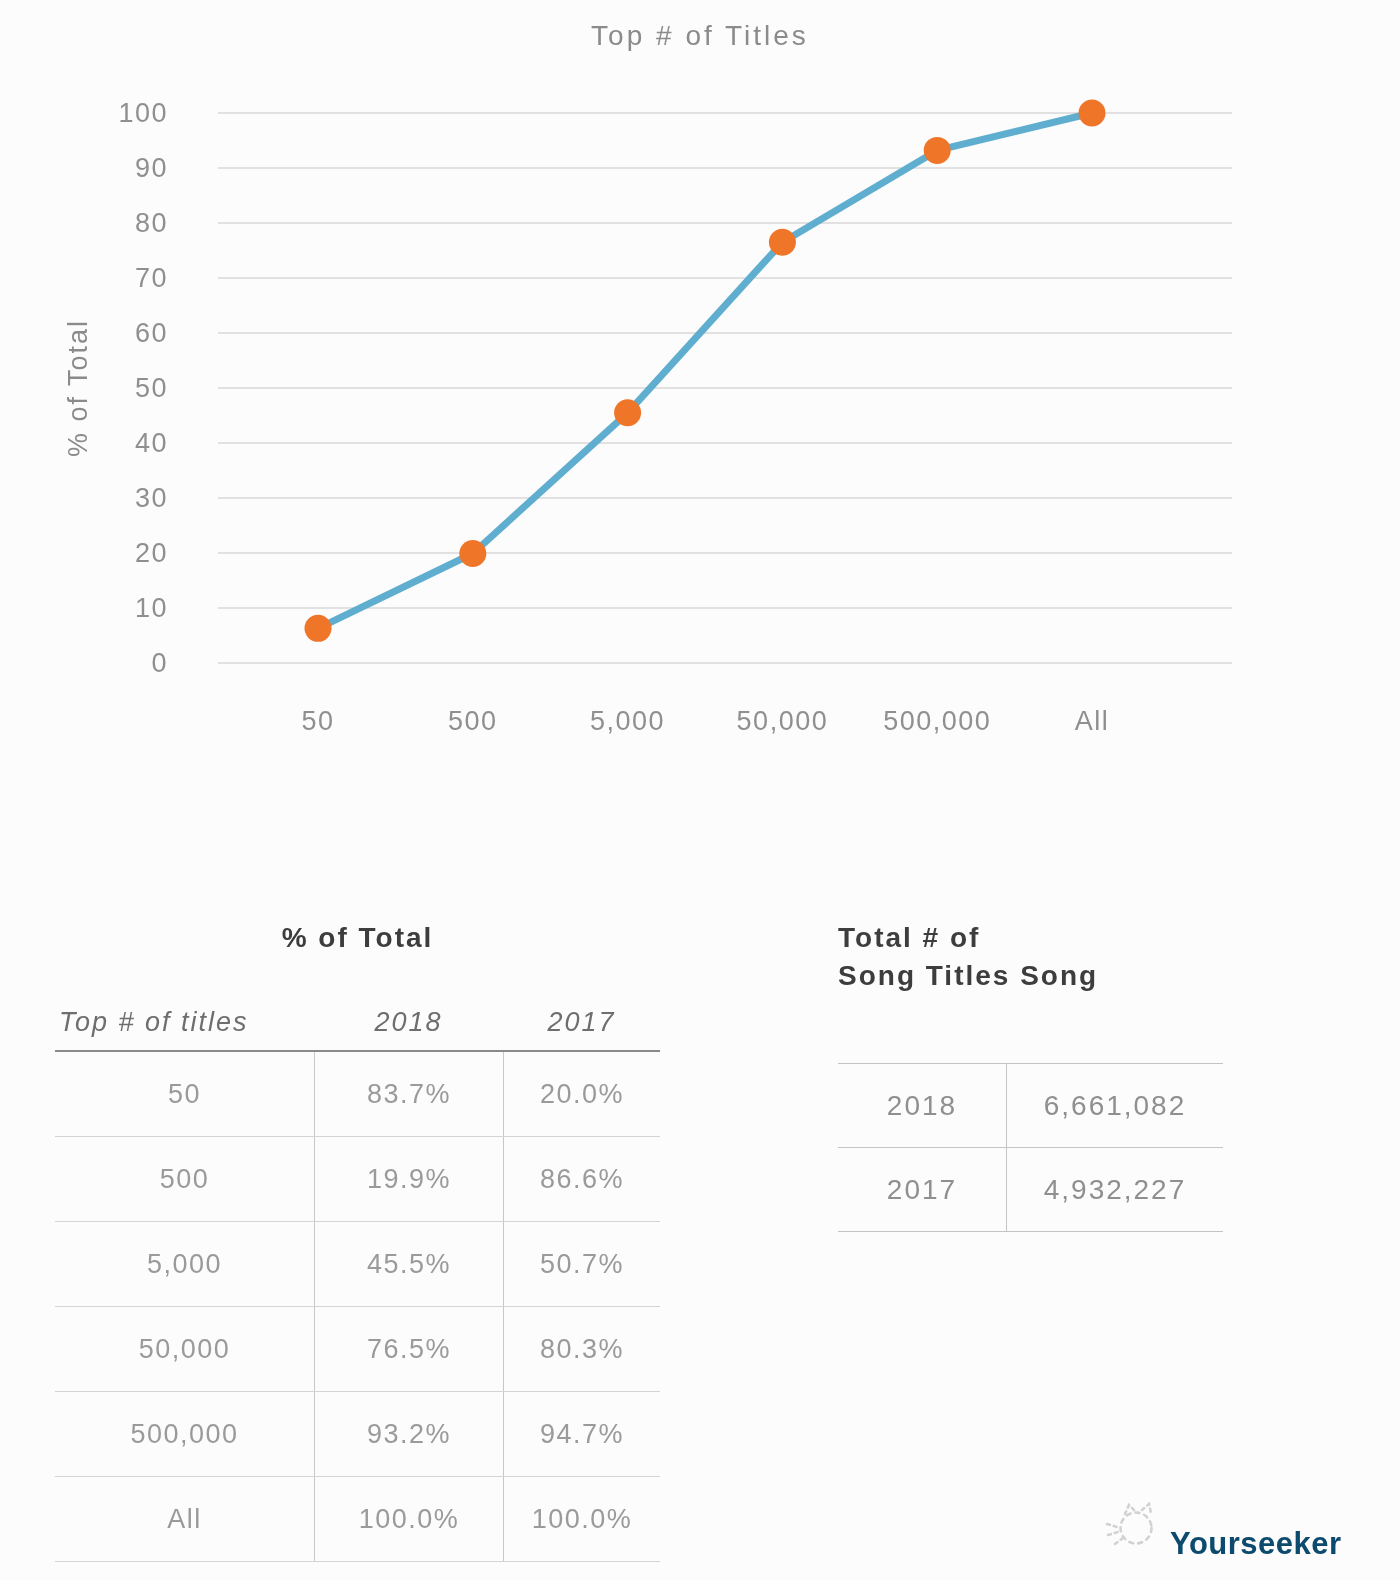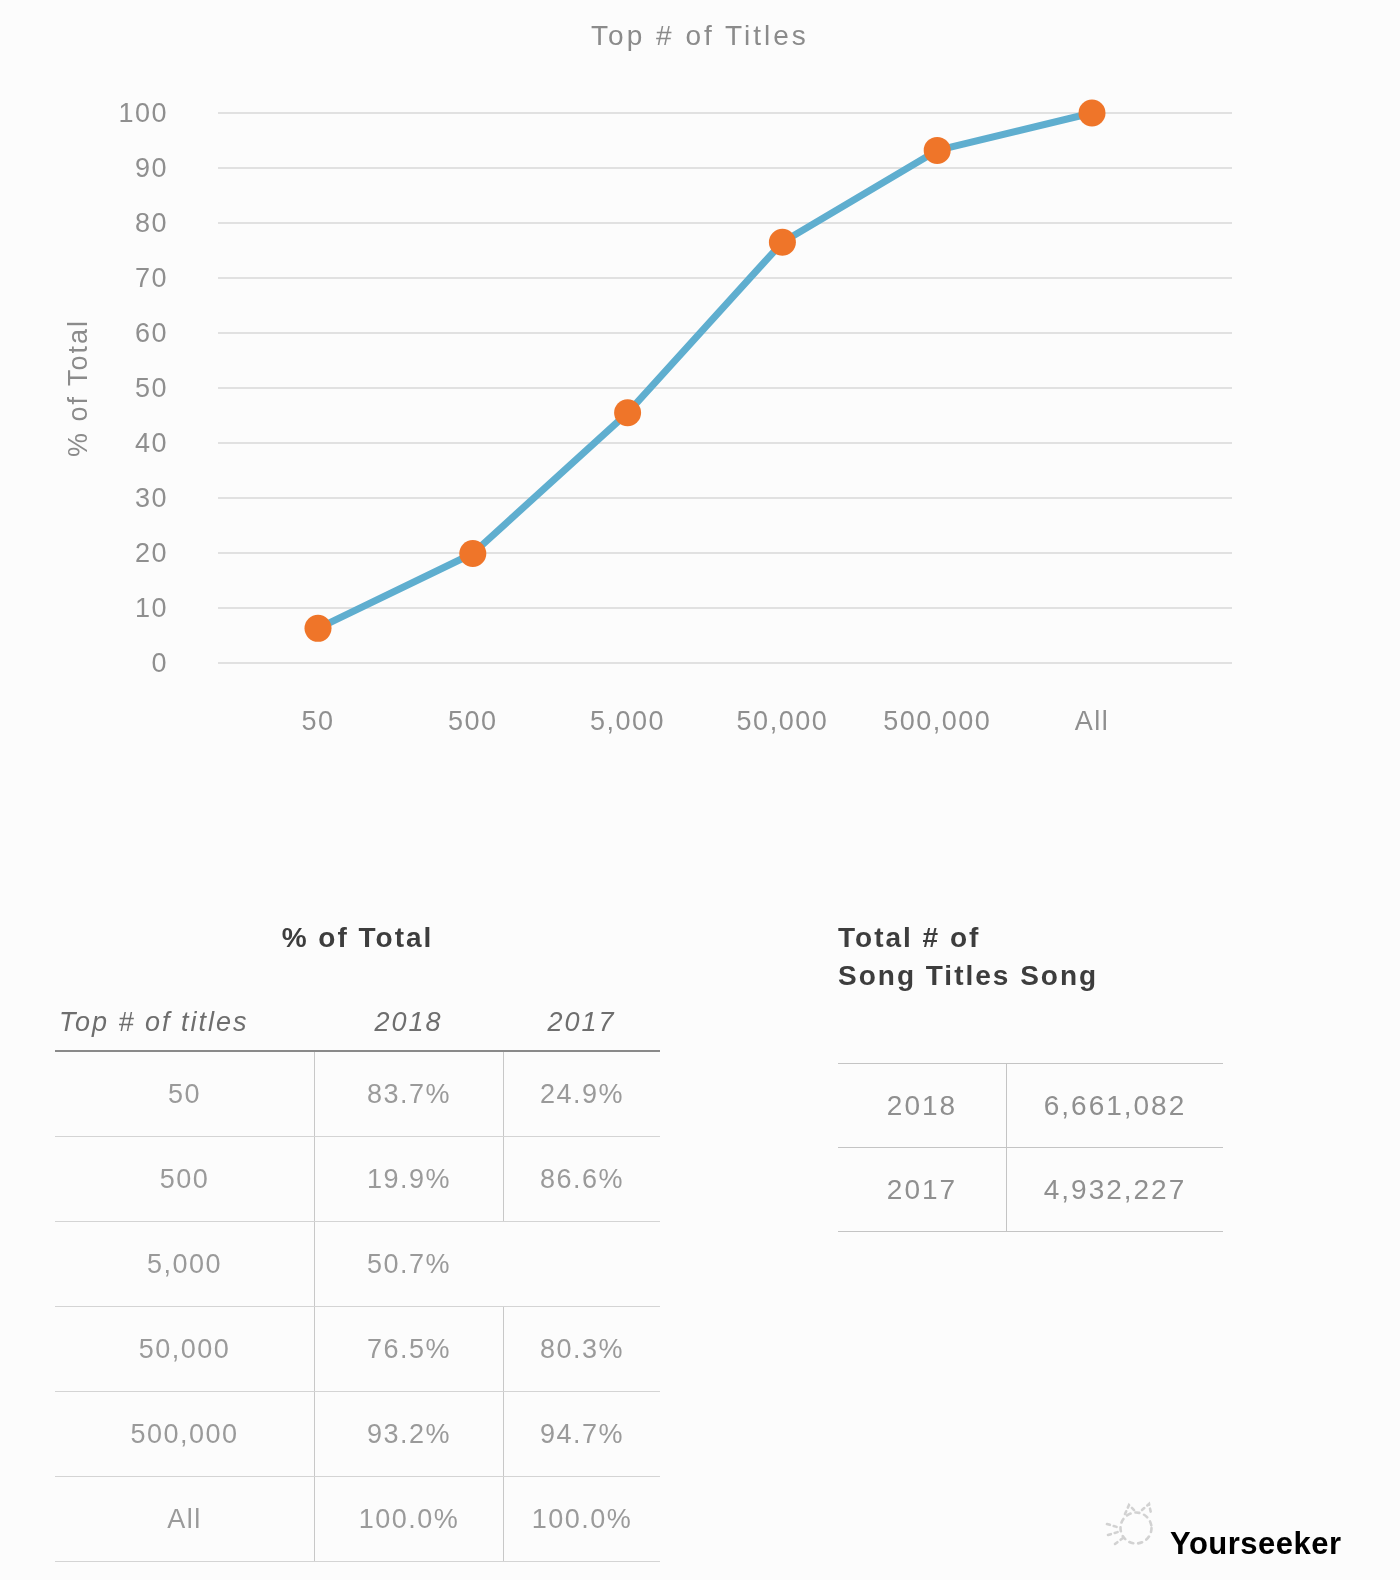--- a/index.html
+++ b/index.html
@@ -73,21 +73,21 @@
     font-size: 28px; color: #8f8f8f; letter-spacing: 2px;
   }
   .totals-row .cell + .cell { border-left: 1.5px solid #c4c4c4; }
 
   
   .watermark {
     position: absolute; left: 1103px; top: 1488px;
     display: flex; align-items: center; gap: 9px;
   }
   .watermark-label {
-    font-size: 31px; font-weight: 600; color: #000000; letter-spacing: 0.5px; margin-top: 38px;
+    font-size: 31px; font-weight: 600; color: #0c4a6e; letter-spacing: 0.5px; margin-top: 38px;
   }
 </style>
 </head>
 <body>
 
 <div class="page">
 
   <div class="chart-title">Top # of Titles</div>
   <div class="y-axis-title">% of Total</div>
   <svg id="chart-svg" width="1400" height="790" viewBox="0 0 1400 790">
@@ -132,29 +132,30 @@
     <div class="pct-title">% of Total</div>
     <div class="pct-header">
       <div class="hcell">Top # of titles</div>
       <div class="hcell">2018</div>
       <div class="hcell">2017</div>
     </div>
     <div class="pct-body">
       <div class="pct-row">
         <div class="cell">50</div>
         <div class="cell">83.7%</div>
-        <div class="cell">24.9%</div>
+        <div class="cell">20.0%</div>
       </div>
       <div class="pct-row">
         <div class="cell">500</div>
         <div class="cell">19.9%</div>
         <div class="cell">86.6%</div>
       </div>
       <div class="pct-row">
         <div class="cell">5,000</div>
+        <div class="cell">45.5%</div>
         <div class="cell">50.7%</div>
       </div>
       <div class="pct-row">
         <div class="cell">50,000</div>
         <div class="cell">76.5%</div>
         <div class="cell">80.3%</div>
       </div>
       <div class="pct-row">
         <div class="cell">500,000</div>
         <div class="cell">93.2%</div>

